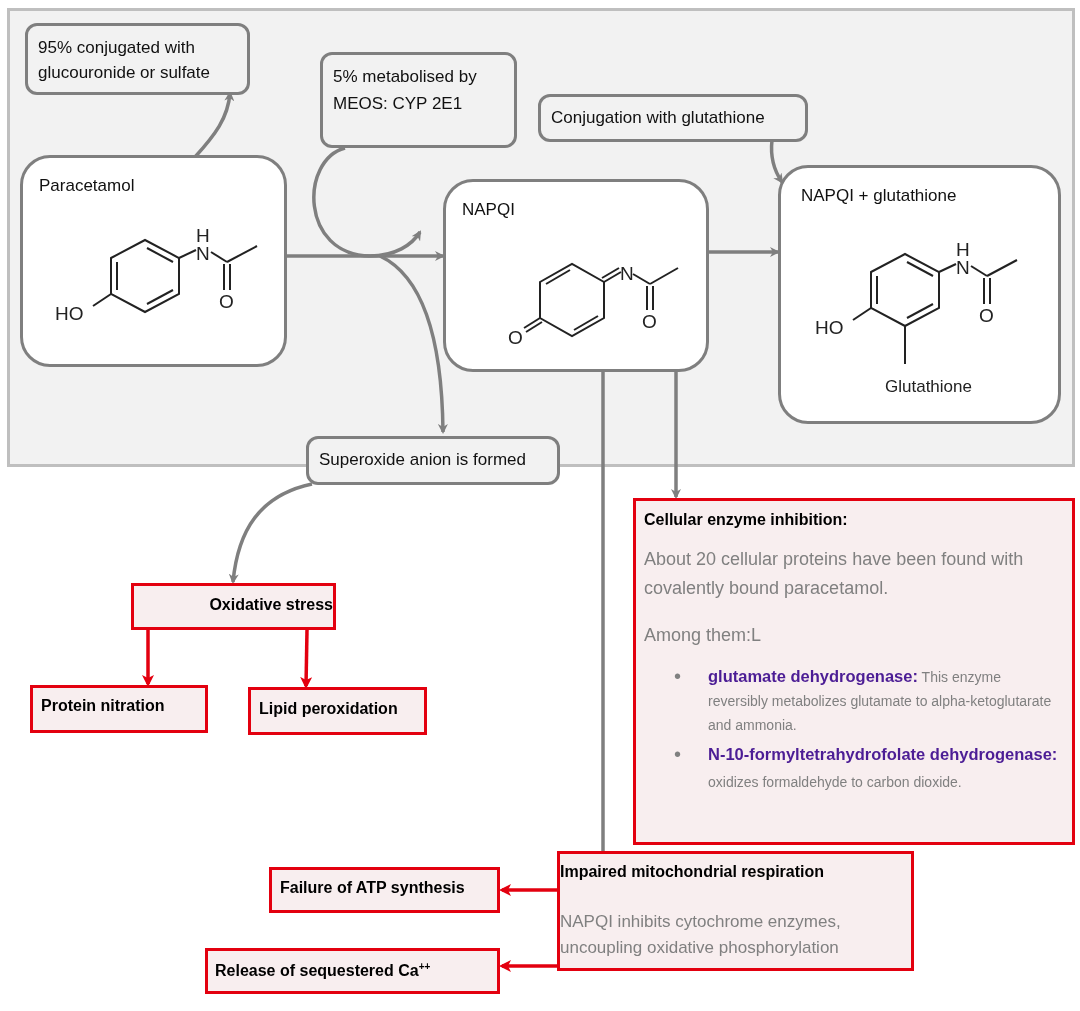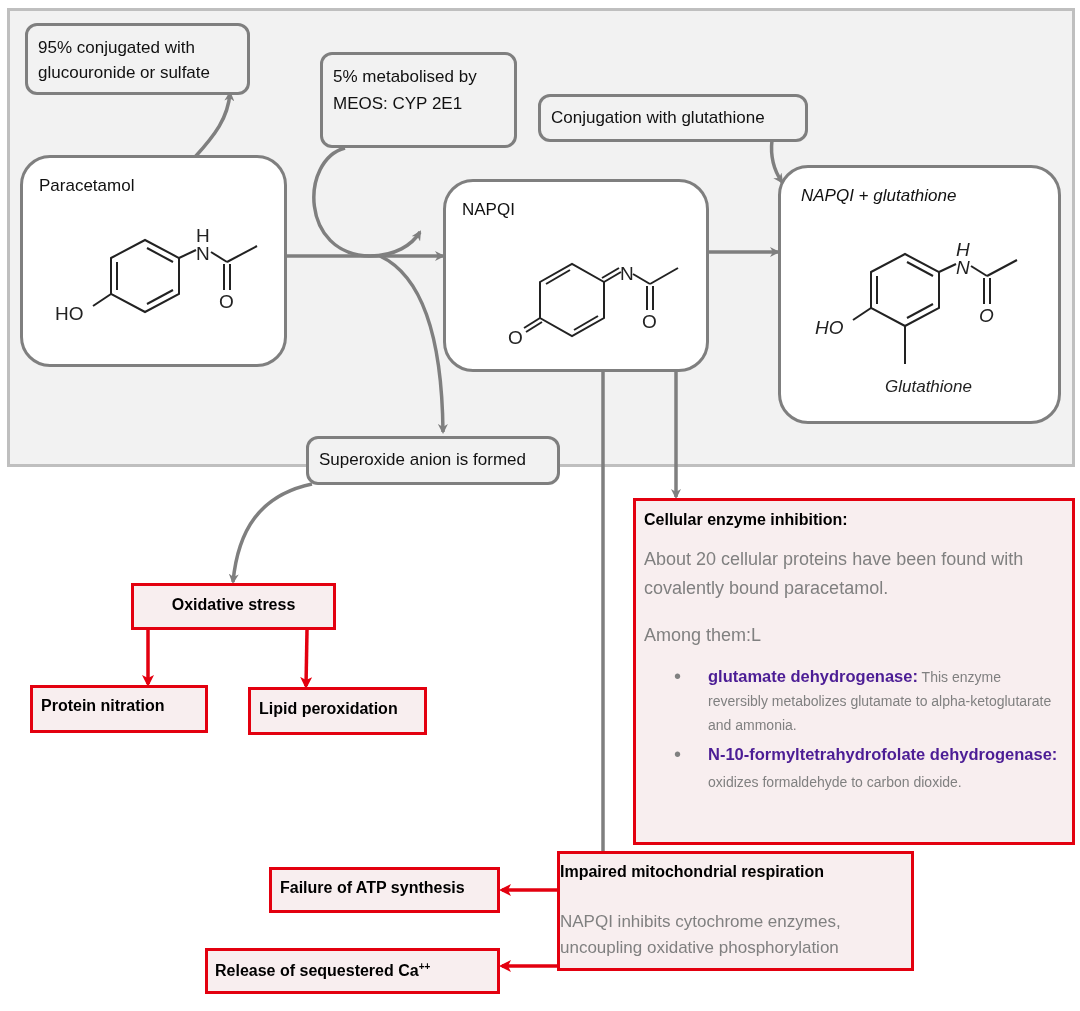--- a/index.html
+++ b/index.html
@@ -111,21 +111,21 @@
         <line x1="157" y1="44" x2="157" y2="68"></line>
       <line x1="44" y1="76" x2="28" y2="86"></line>
         <line x1="46" y1="80" x2="30" y2="90"></line>
     </g>
     <text x="124" y="38">N</text>
     <text x="146" y="86">O</text>
     <text x="12" y="102">O</text>
   </svg>
 </div>
 
-<div class="abs wbox" style="left:778px;top:165px;width:283px;height:259px;font-style:italic;">
+<div class="abs wbox" style="left:778px;top:165px;width:283px;height:259px;">
   <div class="title" style="left:20px;">NAPQI + glutathione</div>
   <svg class="mol" style="left:30px;top:68px;" width="230" height="170" viewBox="0 0 230 170">
     <g stroke="#222" stroke-width="2" fill="none">
       <polygon points="60,36 94,18 128,36 128,72 94,90 60,72"></polygon>
       <line x1="66" y1="40" x2="66" y2="68"></line>
         <line x1="96" y1="26" x2="122" y2="40"></line>
         <line x1="96" y1="82" x2="122" y2="68"></line>
       <line x1="128" y1="36" x2="145" y2="28"></line>
       <line x1="160" y1="30" x2="176" y2="40"></line>
       <line x1="176" y1="40" x2="206" y2="24"></line>
@@ -135,21 +135,21 @@
       <line x1="94" y1="90" x2="94" y2="128"></line>
     </g>
     <text x="145" y="20">H</text>
     <text x="145" y="38">N</text>
     <text x="168" y="86">O</text>
     <text x="4" y="98">HO</text>
     <text x="74" y="156" style="font-size:17px;">Glutathione</text>
   </svg>
 </div>
 
-<div class="abs rbox" style="left:131px;top:583px;width:205px;height:47px;text-align:center;padding-top:10px;">
+<div class="abs rbox" style="left:131px;top:583px;width:205px;height:47px;text-align:right;padding-top:10px;">
   <span class="rtitle">Oxidative stress</span>
 </div>
 
 <div class="abs rbox" style="left:30px;top:685px;width:178px;height:48px;padding:9px 0 0 8px;">
   <span class="rtitle">Protein nitration</span>
 </div>
 
 <div class="abs rbox" style="left:248px;top:687px;width:179px;height:48px;padding:10px 0 0 8px;">
   <span class="rtitle">Lipid peroxidation</span>
 </div>

